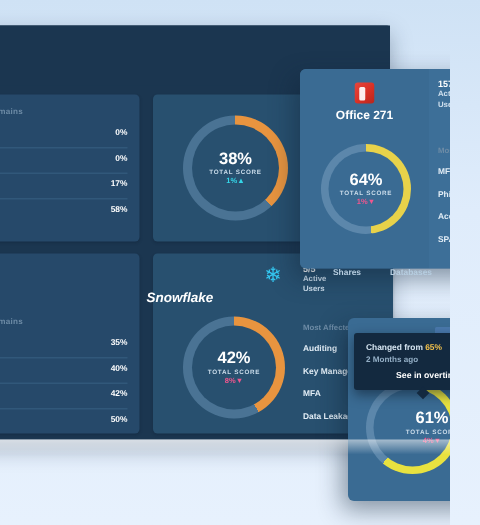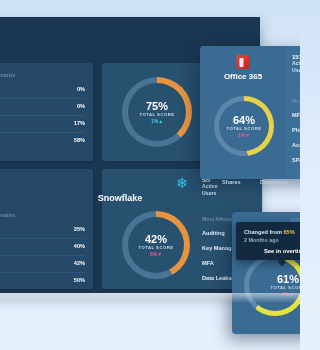--- a/index.html
+++ b/index.html
@@ -204,37 +204,37 @@
 
           <span class="vl">50%</span>
         </div>
       </div>
 
       <div class="card score-card top">
         <div class="donut-wrap" style="left:20px;top:14px;width:70px;height:70px;">
           <div class="donut" id="donut-top" style="left: 0px; top: 0px; width: 70px; height: 70px; background: conic-gradient(rgb(232, 148, 63) 0deg, rgb(232, 148, 63) 136.8deg, rgb(74, 115, 148) 136.8deg, rgb(74, 115, 148) 360deg);"></div>
           <div class="donut" style="left:6px;top:6px;width:58px;height:58px;background:#28506f;"></div>
           <div class="donut-label" style="top:24px;">
-            <div class="donut-pct">75%</div>
+            <div class="donut-pct">38%</div>
             <div class="donut-cap">TOTAL SCORE</div>
             <div class="donut-delta delta-up">1%▲</div>
           </div>
         </div>
         <div class="aff" style="left:100px;top:12px;">
           <div class="hd">Most Aff</div>
           <div class="it" style="margin-top:7px;">Data Le</div>
           <div class="it" style="margin-top:8px;">MFA</div>
           <div class="it" style="margin-top:8px;">Access </div>
           <div class="it" style="margin-top:8px;">Passwo</div>
         </div>
       </div>
 
       <div class="card score-card bottom">
         <div class="snowflake" style="top:7px;">❄</div>
-        <div class="brand" style="top:24px;left:-62px;right:62px;">Snowflake</div>
+        <div class="brand" style="top:24px;left:-62px;right:62px;font-style:italic;">Snowflake</div>
 
         <div class="o365-stat" style="left:100px;top:8px;">
           <div class="n">5/5</div>
           <div class="s">Active</div>
           <div class="s">Users</div>
         </div>
 
         <div class="donut-wrap" style="left:20px;top:42px;width:68px;height:68px;">
           <div class="donut" id="donut-snow" style="left: 0px; top: 0px; width: 68px; height: 68px; background: conic-gradient(rgb(232, 148, 63) 0deg, rgb(232, 148, 63) 151.2deg, rgb(74, 115, 148) 151.2deg, rgb(74, 115, 148) 360deg);"></div>
           <div class="donut" style="left:6px;top:6px;width:56px;height:56px;background:#28506f;"></div>
@@ -253,21 +253,21 @@
           <div class="it" style="margin-top:9px;">Data Leakage Prot</div>
         </div>
       </div>
 
     </div>
   </div>
 
   <div class="float-o365">
     <div class="o365-left">
       <div class="o365-logo"></div>
-      <div class="o365-name">Office 365</div>
+      <div class="o365-name">Office 271</div>
 
       <div class="donut-wrap" style="left:14px;top:50px;width:60px;height:60px;">
         <div class="donut" id="donut-o365" style="left: 0px; top: 0px; width: 60px; height: 60px; background: conic-gradient(rgb(232, 210, 74) 0deg, rgb(232, 210, 74) 172.8deg, rgb(92, 135, 171) 172.8deg, rgb(92, 135, 171) 360deg);"></div>
         <div class="donut" style="left:5px;top:5px;width:50px;height:50px;background:#3a6b93;"></div>
         <div class="donut-label" style="top:19px;">
           <div class="donut-pct">64%</div>
           <div class="donut-cap">TOTAL SCORE</div>
           <div class="donut-delta delta-dn">1%▼</div>
         </div>
       </div>

